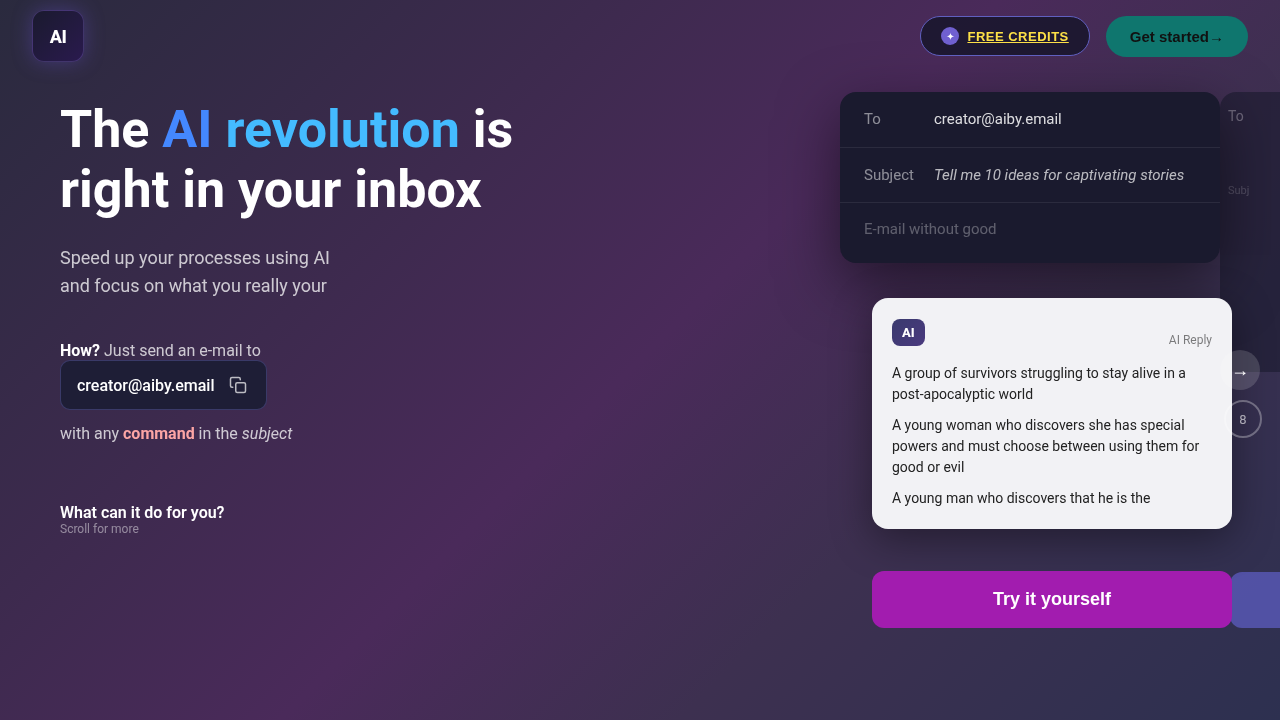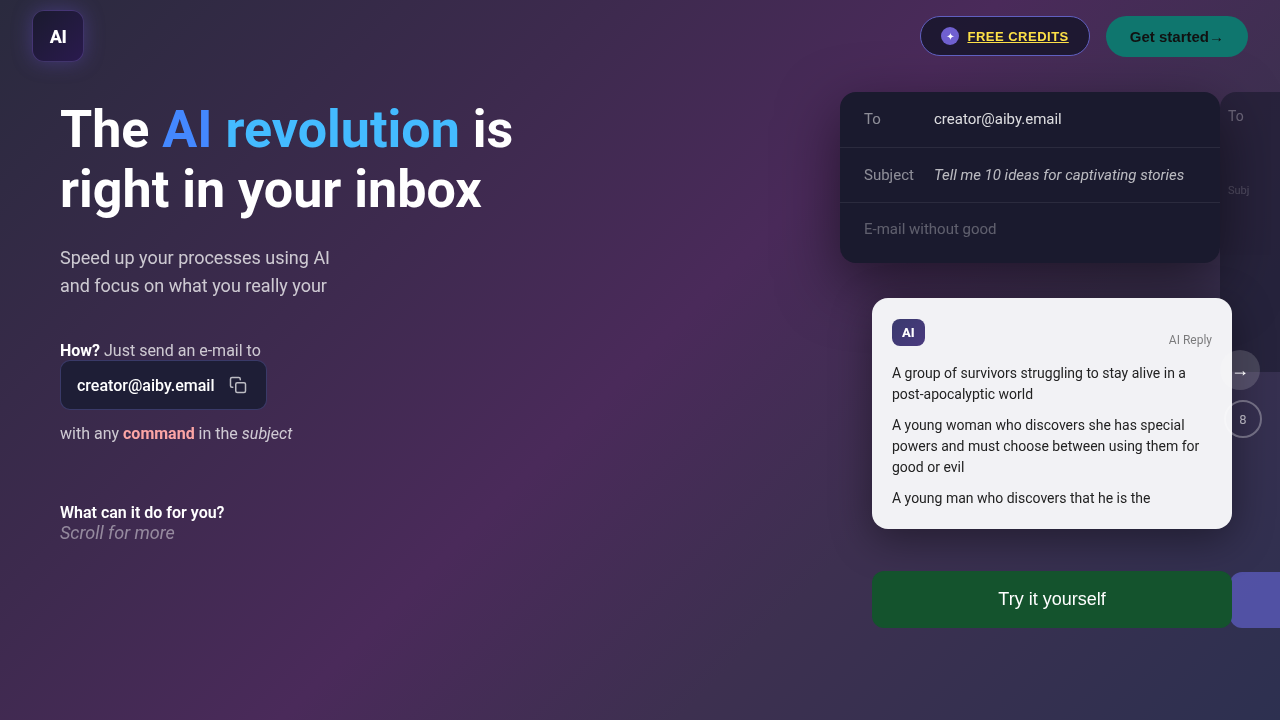--- a/index.html
+++ b/index.html
@@ -195,23 +195,22 @@
       margin-top: 60px;
     }
 
     .what-title {
       font-size: 16px;
       color: white;
       font-weight: 600;
     }
 
     .scroll-more {
-      font-size: 18px;
+      font-size: 12px;
       color: rgba(255,255,255,0.45);
-      font-style: italic;
     }
 
     
     .email-card {
       position: absolute;
       top: 92px;
       right: 60px;
       width: 380px;
       background: #1a1a2e;
       border-radius: 16px;
@@ -306,27 +305,27 @@
     .story-item:last-child {
       margin-bottom: 0;
     }
 
     
     .try-btn {
       position: absolute;
       bottom: 92px;
       right: 48px;
       width: 360px;
-      background: #14532d;
+      background: #a21caf;
       border: none;
       border-radius: 12px;
       padding: 18px;
       color: white;
       font-size: 18px;
-      font-weight: 400;
+      font-weight: 700;
       cursor: pointer;
       z-index: 9;
       text-align: center;
     }
 
     
     .right-partial {
       position: absolute;
       top: 92px;
       right: 0;

